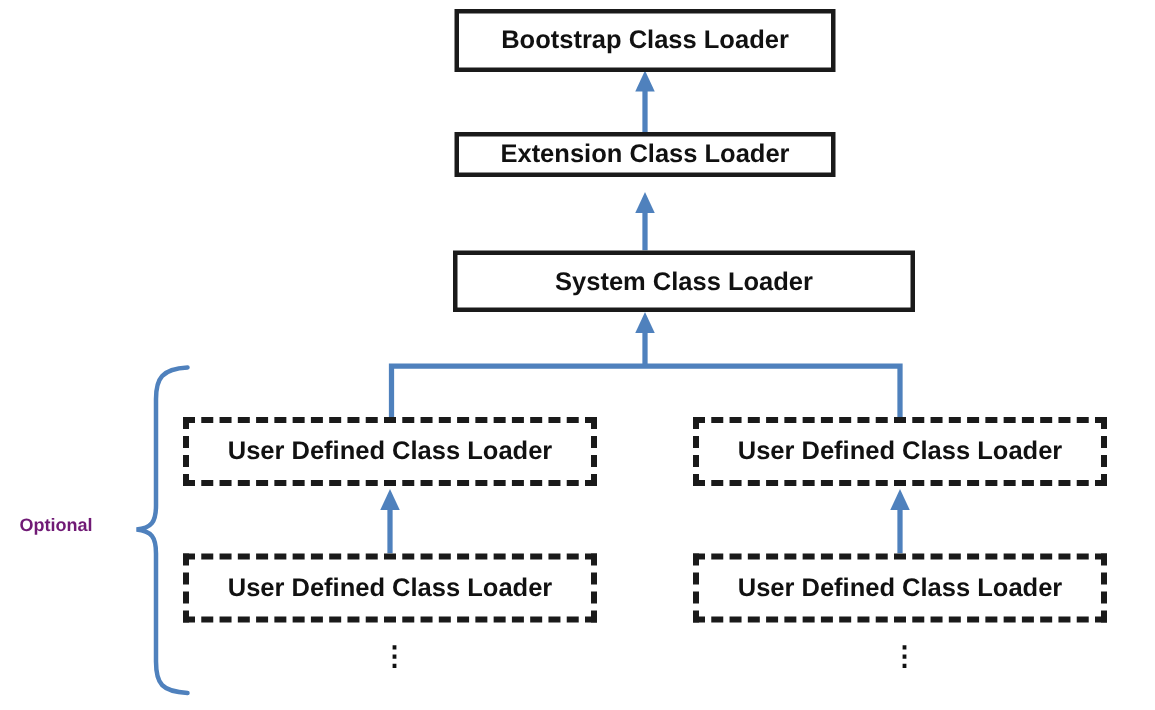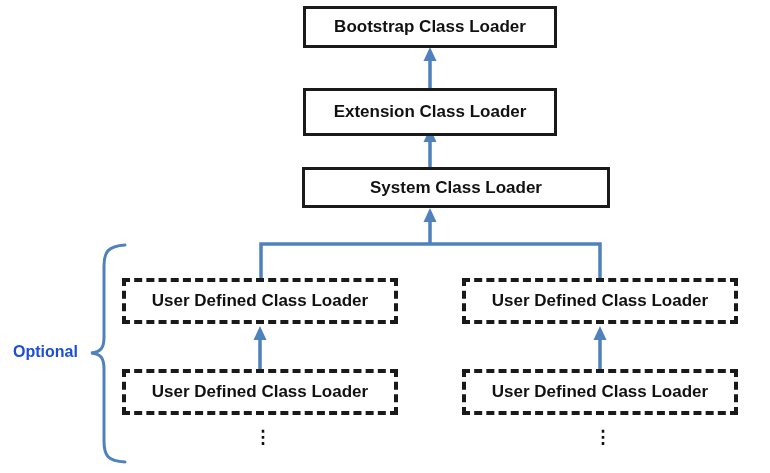--- a/index.html
+++ b/index.html
@@ -32,34 +32,34 @@
     color: #111111;
     font-weight: bold;
     font-size: 17px;
     text-align: center;
     white-space: nowrap;
   }
   .solid { border: 3px solid #1a1a1a; }
   .dashed { border: 4px dashed #1a1a1a; }
 
   #box-bootstrap { left: 303px; top: 6px;   width: 254px; height: 42px; }
-  #box-extension { left: 303px; top: 88px;  width: 254px; height: 48px; }
+  #box-extension { left: 303px; top: 88px;  width: 254px; height: 30px; }
   #box-system    { left: 302px; top: 167px; width: 308px; height: 41px; }
   #box-user-1    { left: 122px; top: 278px; width: 276px; height: 46px; }
   #box-user-2    { left: 122px; top: 369px; width: 276px; height: 46px; }
   #box-user-3    { left: 462px; top: 278px; width: 276px; height: 46px; }
   #box-user-4    { left: 462px; top: 369px; width: 276px; height: 46px; }
 
   .optional-label {
     position: absolute;
     left: 13px;
     top: 343px;
-    color: #1d4ed8;
+    color: #701a75;
     font-weight: bold;
-    font-size: 16px;
+    font-size: 12px;
   }
   .dots {
     position: absolute;
     color: #111111;
     font-weight: bold;
     font-size: 18px;
     line-height: 1;
   }
   #dots-left  { left: 254px; top: 428px; }
   #dots-right { left: 594px; top: 428px; }

